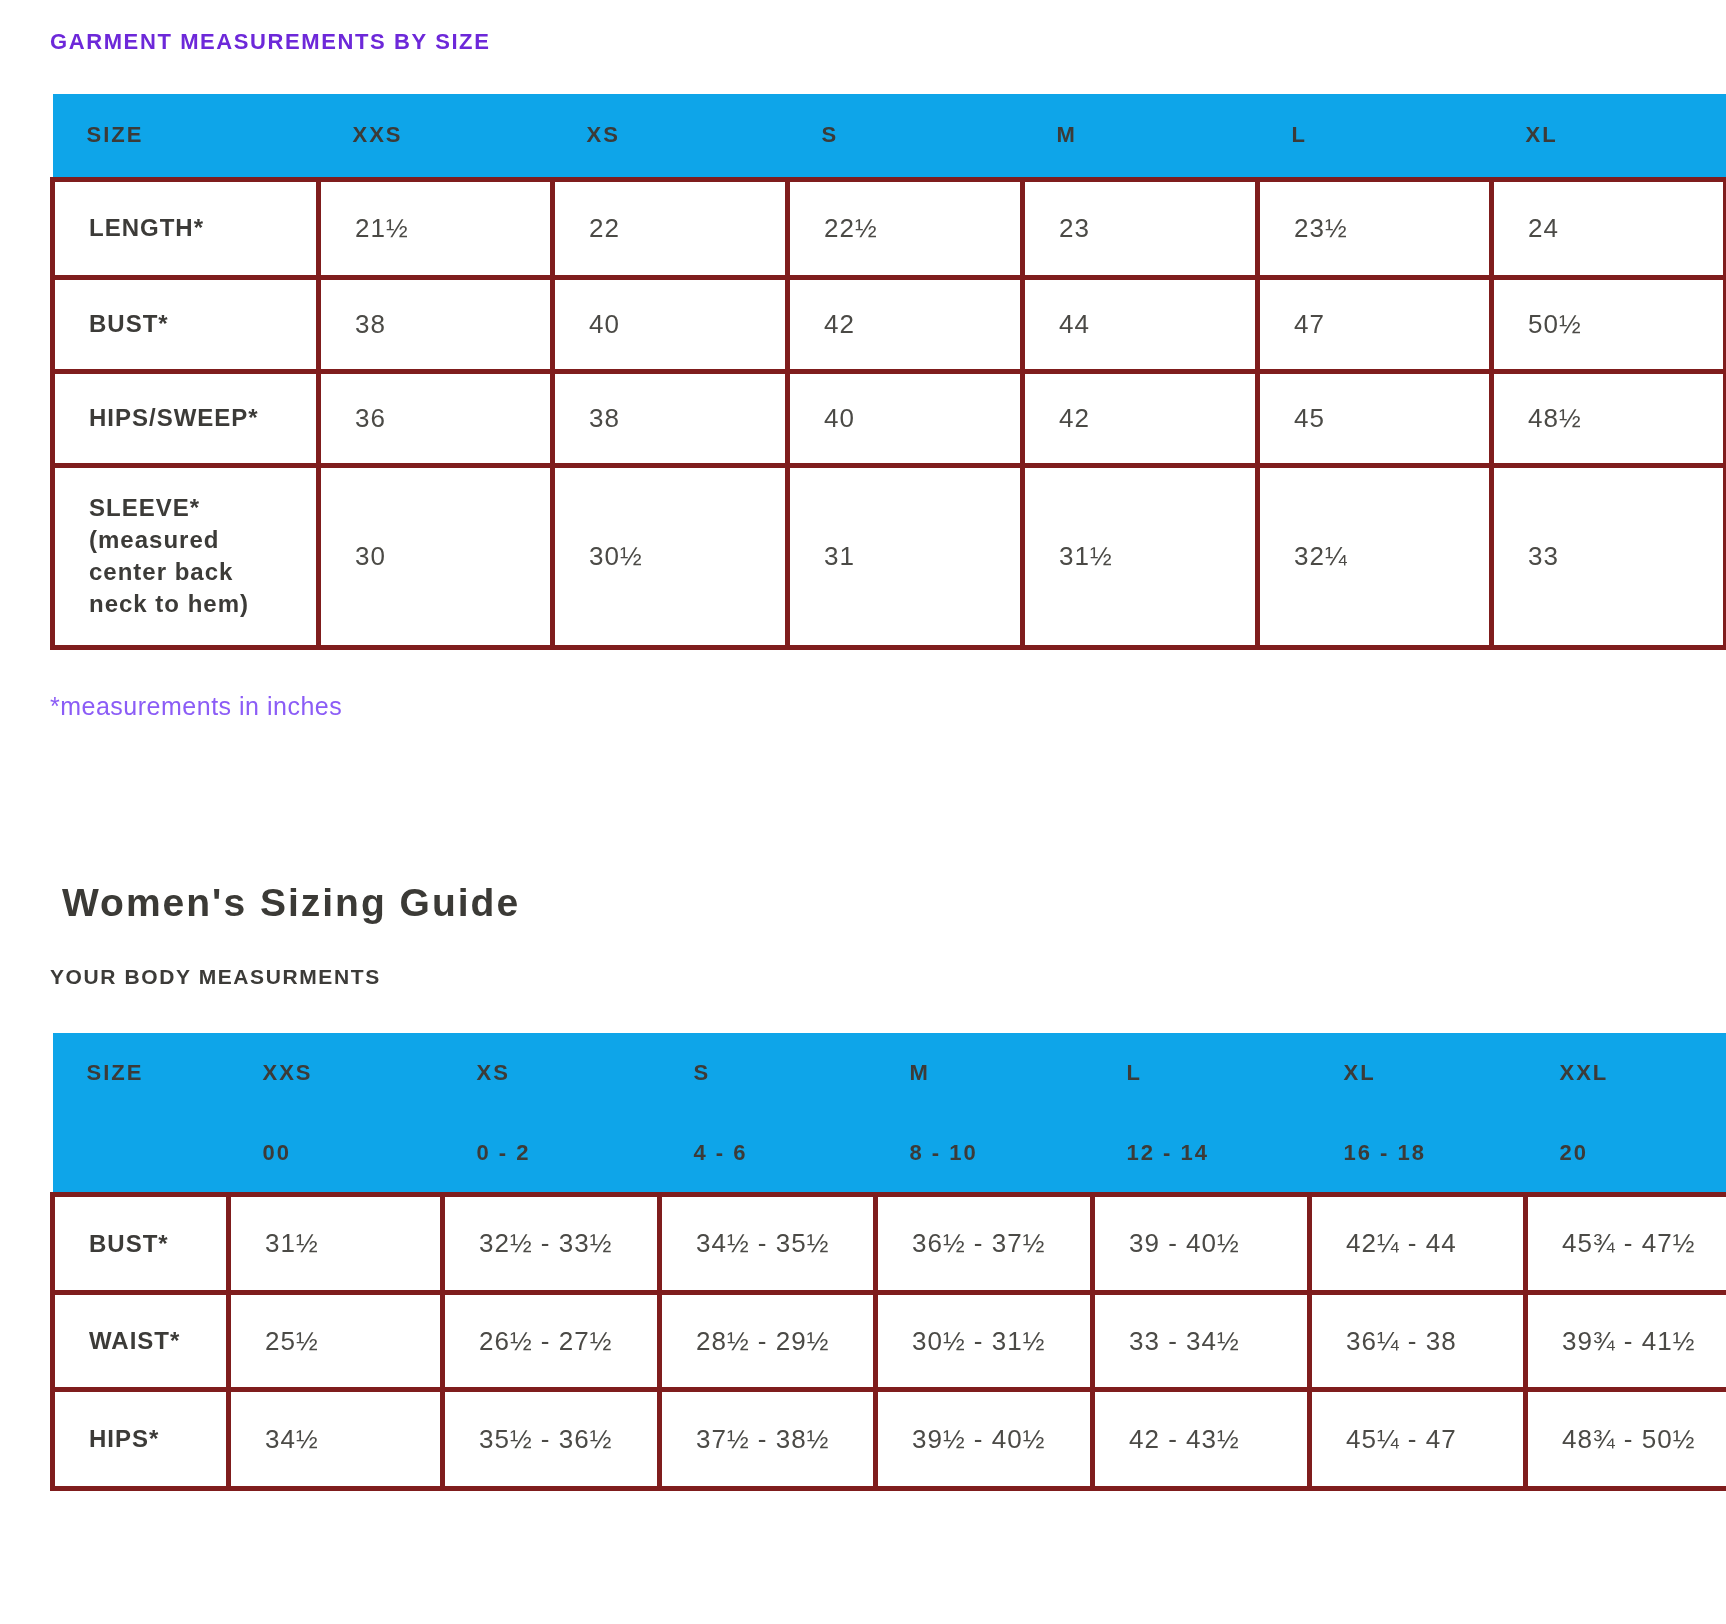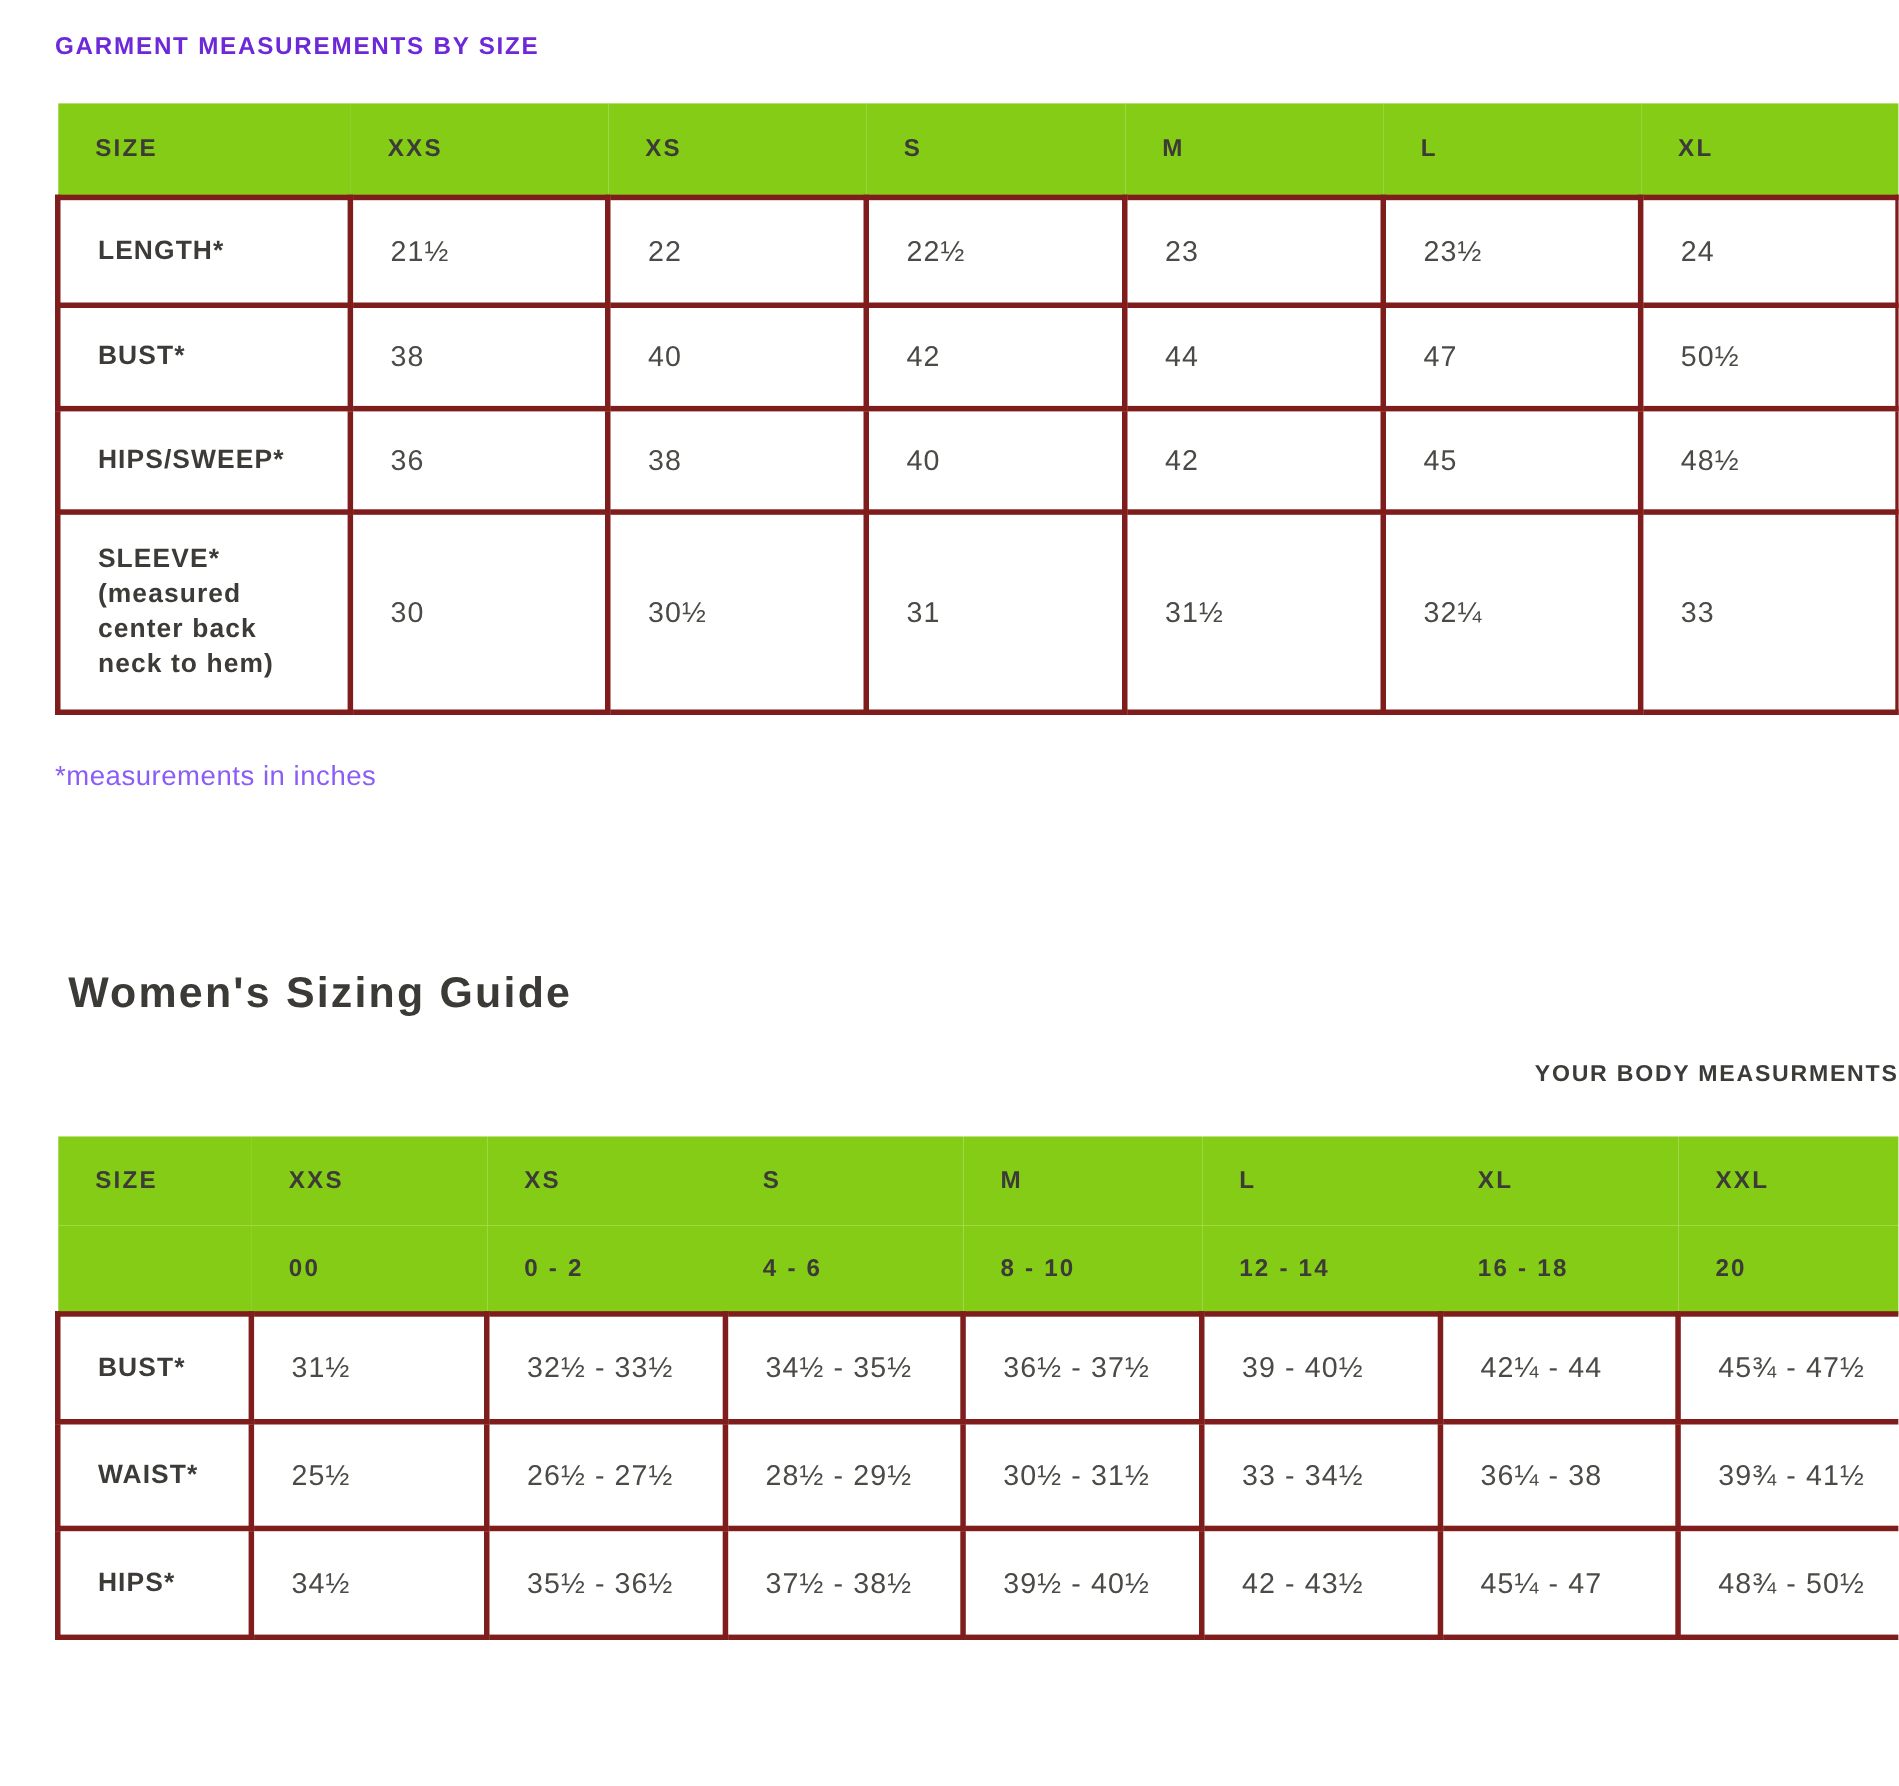--- a/index.html
+++ b/index.html
@@ -19,21 +19,21 @@
   }
   .tbl-wrap1 { margin: 39px 0 0 50px; width: 1673px; }
   .tbl-wrap2 { margin: 43px 0 0 50px; width: 1676px; overflow: hidden; }
   table {
     border-collapse: collapse;
     table-layout: fixed;
   }
   .t1 { width: 1673px; }
   .t2 { width: 1689px; }
   thead th {
-    background: #84cc16;
+    background: #0ea5e9;
     border: none;
     text-align: left;
     vertical-align: middle;
     padding: 0 10px 0 34px;
     font-size: 22px; font-weight: 600;
     letter-spacing: 2px;
     color: #3c3b38;
   }
   tbody th, tbody td {
     border: 5px solid #7f1d1d;
@@ -66,21 +66,20 @@
     letter-spacing: 2px;
     line-height: 46px;
     color: #3b3a36;
   }
   .guide-sub {
     margin: 38px 0 0 50px;
     font-size: 21px; font-weight: 600;
     letter-spacing: 1.6px;
     line-height: 26px;
     color: #3c3b38;
-    text-align: right;
   }
 </style>
 </head>
 <body>
 
 <div class="eyebrow">GARMENT MEASUREMENTS BY SIZE</div>
 
 <div class="tbl-wrap1">
   <table class="t1">
     <colgroup>

